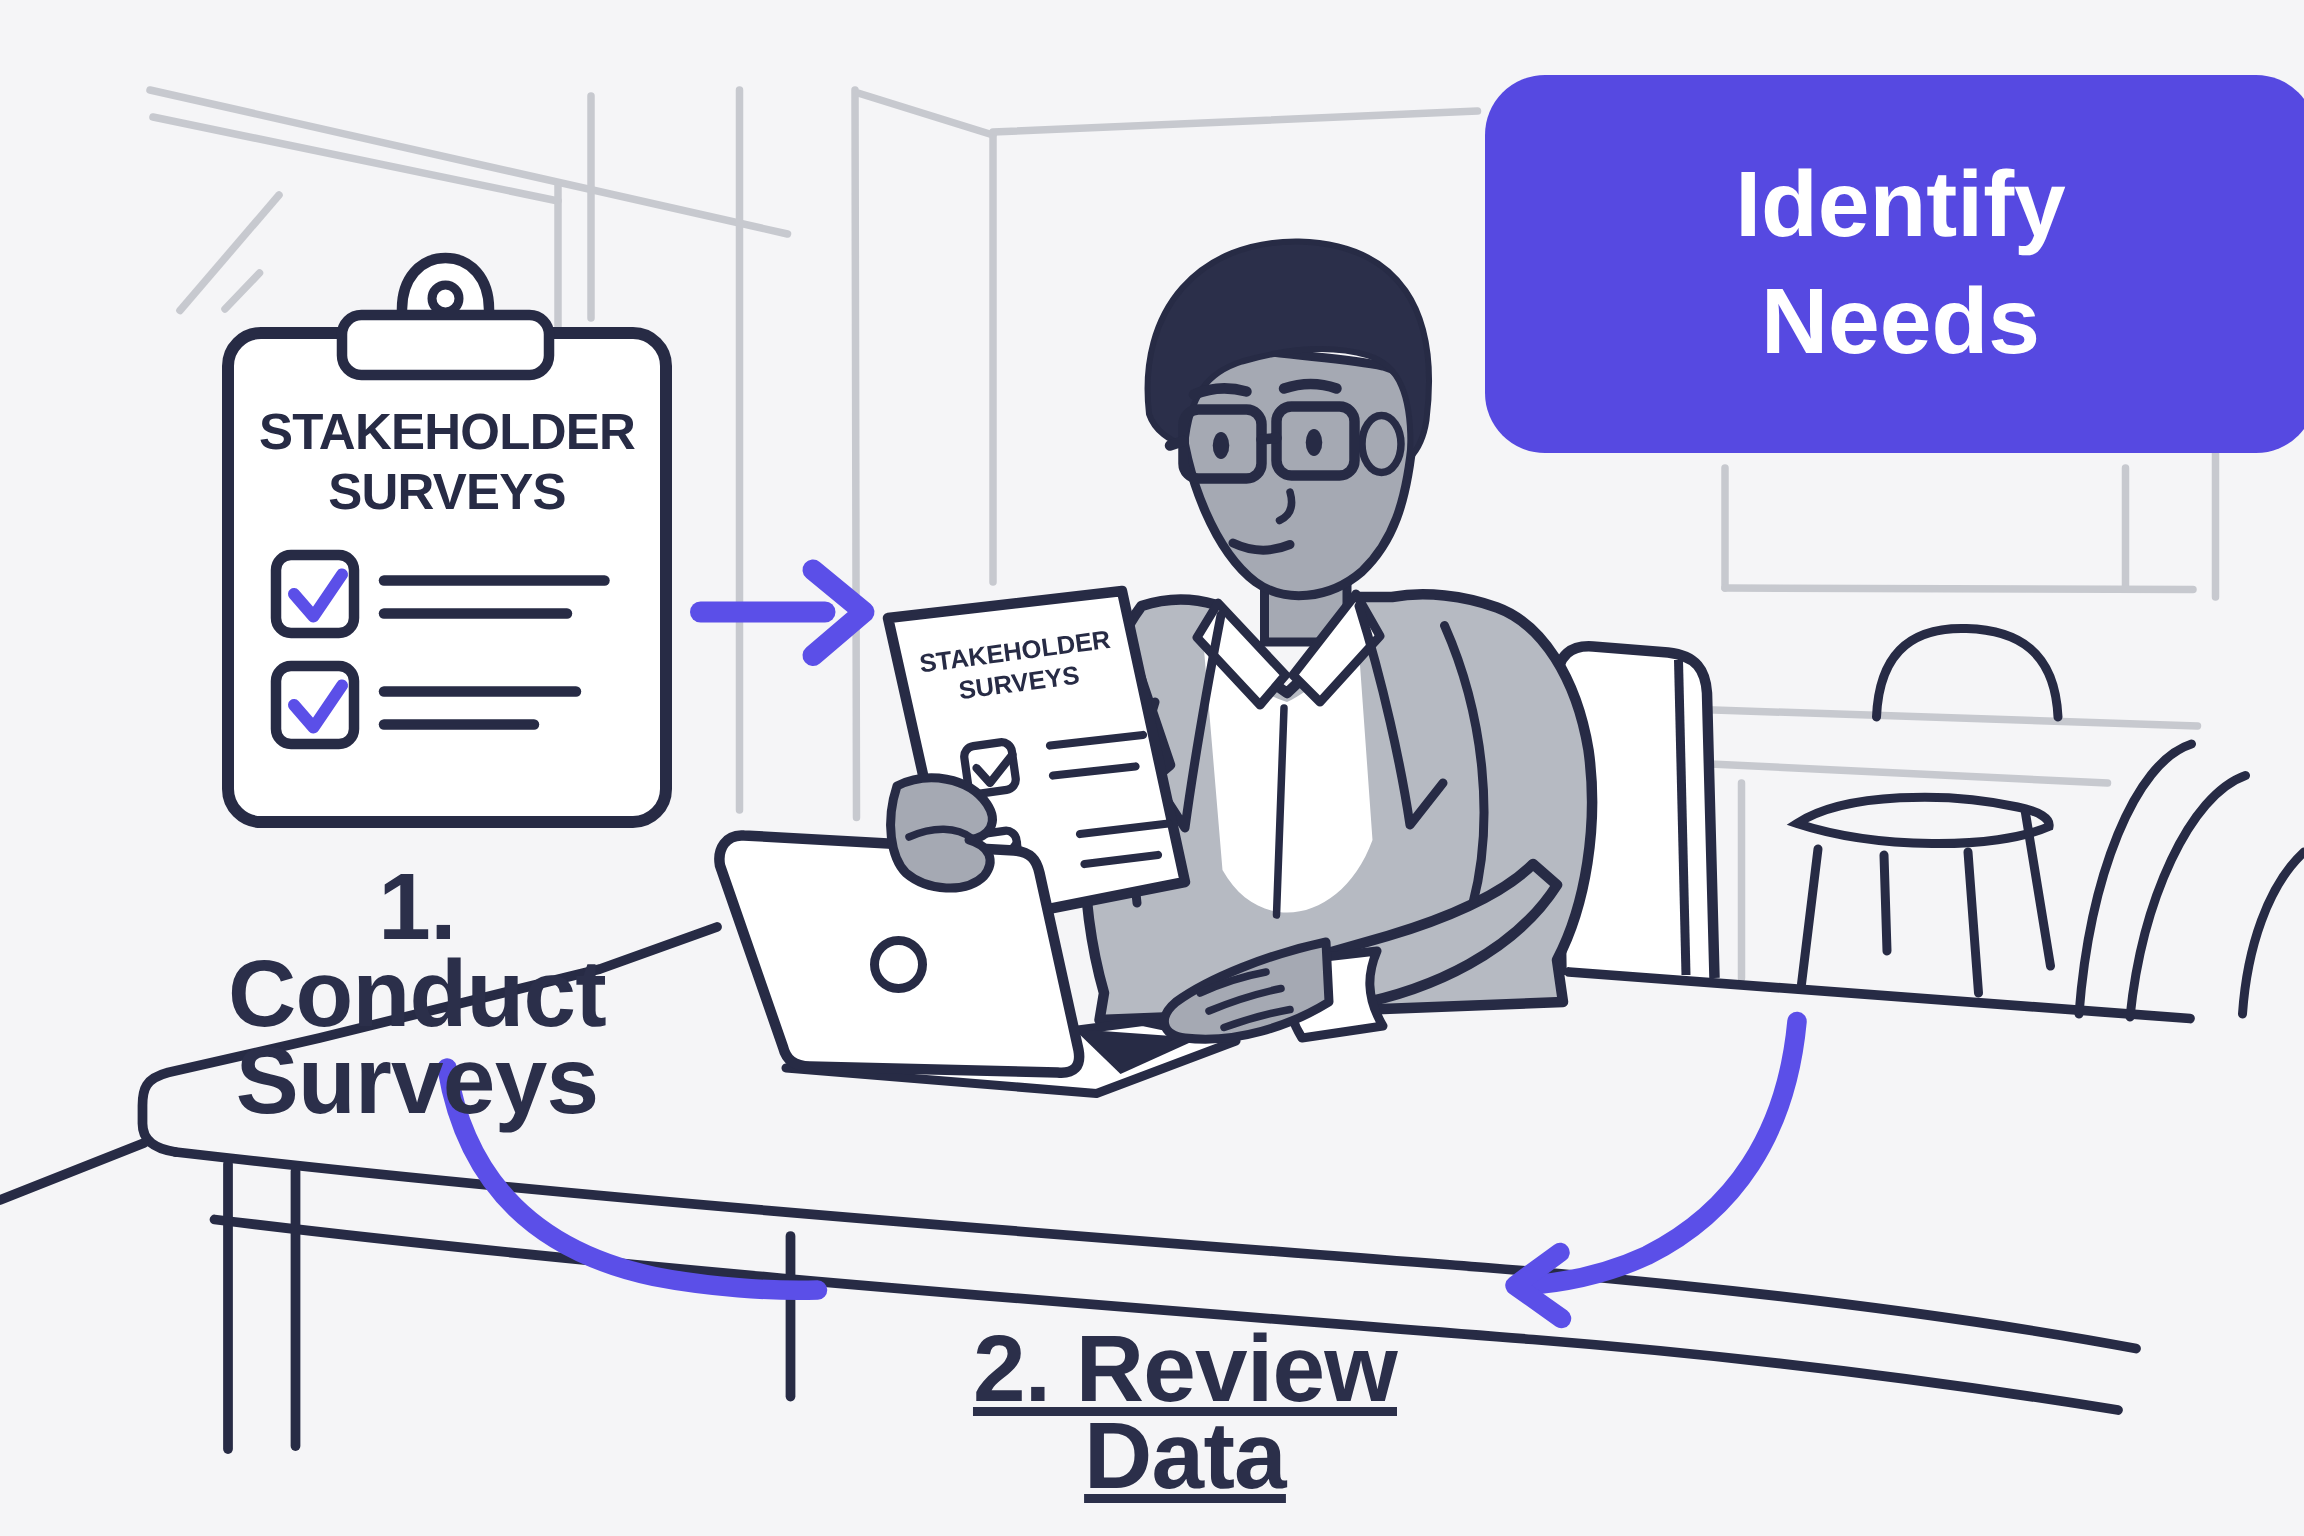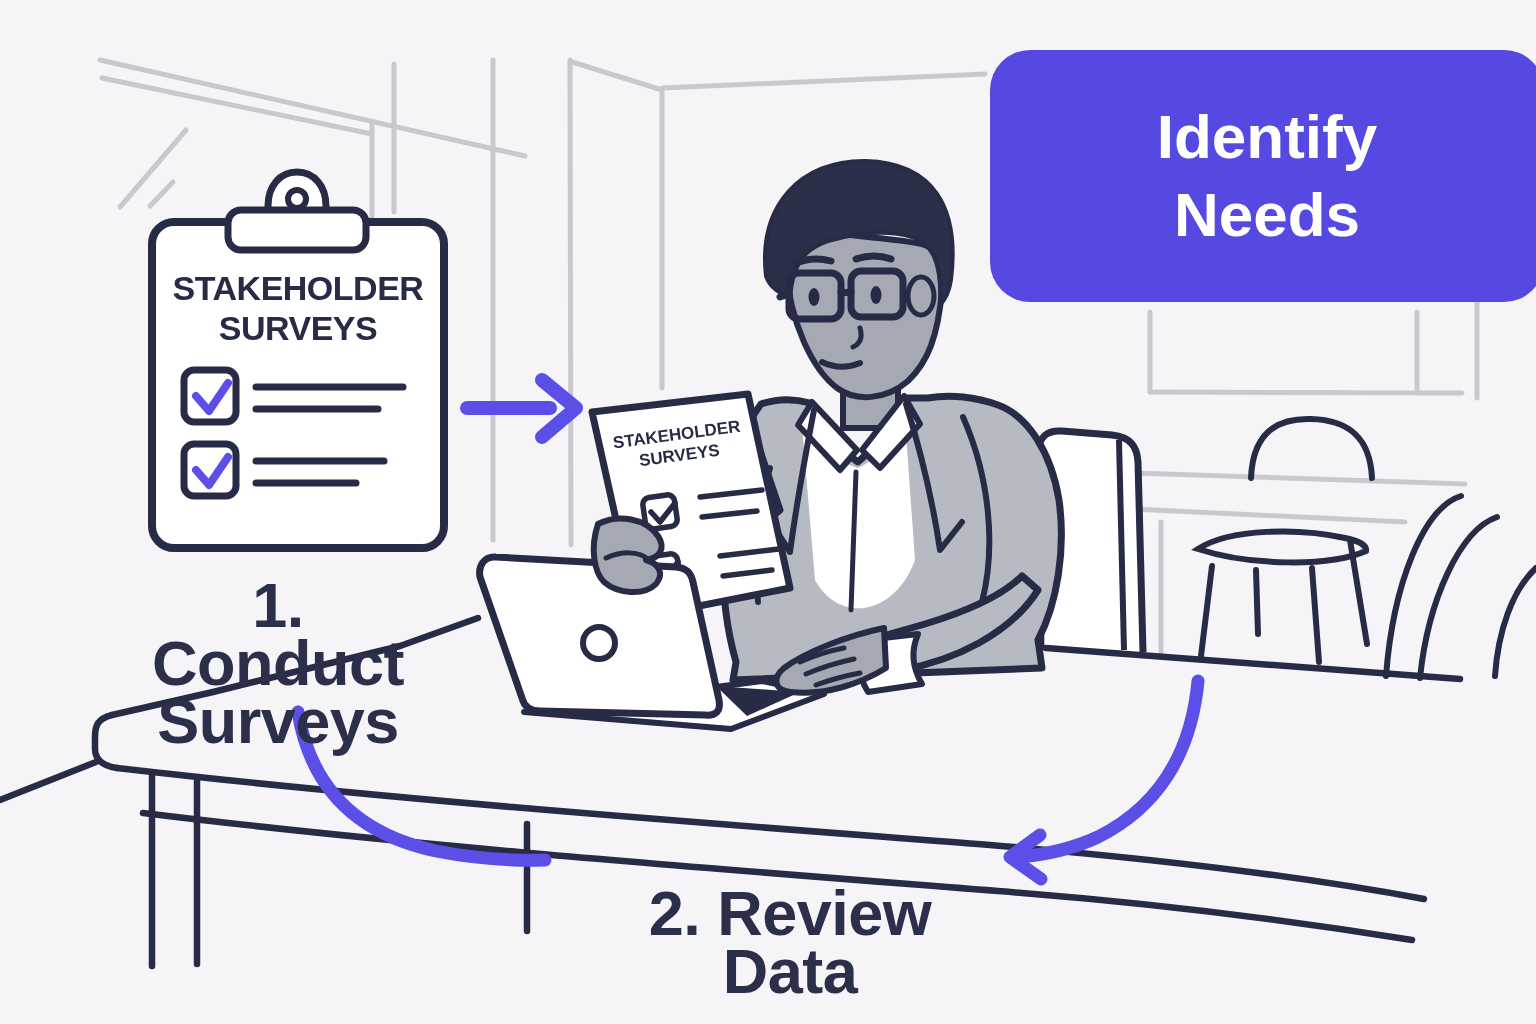--- a/index.html
+++ b/index.html
@@ -13,21 +13,21 @@
     left:168px;top:268px;width:260px;text-align:center;
     font-size:34px;line-height:40px;letter-spacing:-0.5px;color:#272b45;
   }
   .doc-title{
     left:596px;top:424px;width:164px;text-align:center;
     font-size:17px;line-height:21px;color:#272b45;
     transform:rotate(-7.5deg);transform-origin:50% 50%;
   }
   .step-label{font-size:63px;line-height:58px;text-align:center;letter-spacing:-0.5px;}
   .step-1{left:133px;top:576px;width:290px;}
-  .step-2{left:580px;top:884px;width:420px;}
+  .step-2{left:580px;top:884px;width:420px;text-decoration:underline;}
   .badge{
     position:absolute;left:990px;top:50px;width:554px;height:252px;
     background:#5649e1;border-radius:40px;display:flex;
     align-items:center;justify-content:center;
   }
   .badge-text{
     width:330px;text-align:center;color:#ffffff;font-weight:bold;
     font-size:62px;line-height:78px;letter-spacing:0px;
   }
 </style>

